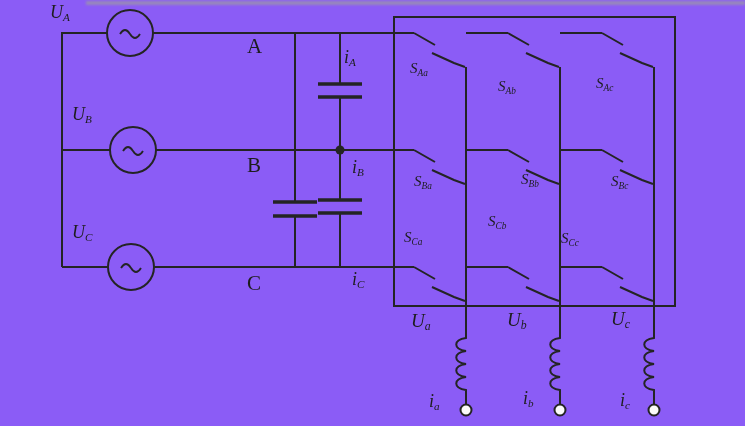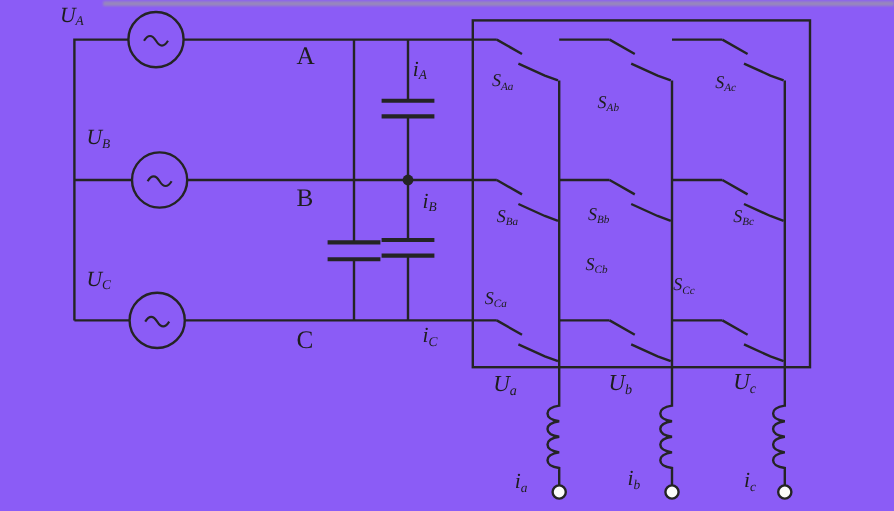--- a/index.html
+++ b/index.html
@@ -135,25 +135,25 @@
   <div class="lbl sz-phase" style="left:247px;top:36px"><span>A</span></div>
   <div class="lbl sz-phase" style="left:247px;top:155px"><span>B</span></div>
   <div class="lbl sz-phase" style="left:247px;top:273px"><span>C</span></div>
 
   <div class="lbl sz-cur it" style="left:344px;top:48px"><span>i</span><span class="sub">A</span></div>
   <div class="lbl sz-cur it" style="left:352px;top:158px"><span>i</span><span class="sub">B</span></div>
   <div class="lbl sz-cur it" style="left:352px;top:270px"><span>i</span><span class="sub">C</span></div>
 
   <div class="lbl sz-sw it" style="left:410px;top:61px"><span>S</span><span class="sub">Aa</span></div>
   <div class="lbl sz-sw it" style="left:498px;top:79px"><span>S</span><span class="sub">Ab</span></div>
-  <div class="lbl sz-sw it" style="left:596px;top:62px"><span>S</span><span class="sub">Ac</span></div>
+  <div class="lbl sz-sw it" style="left:596px;top:76px"><span>S</span><span class="sub">Ac</span></div>
   <div class="lbl sz-sw it" style="left:414px;top:174px"><span>S</span><span class="sub">Ba</span></div>
-  <div class="lbl sz-sw it" style="left:490px;top:172px"><span>S</span><span class="sub">Bb</span></div>
+  <div class="lbl sz-sw it" style="left:521px;top:172px"><span>S</span><span class="sub">Bb</span></div>
   <div class="lbl sz-sw it" style="left:611px;top:174px"><span>S</span><span class="sub">Bc</span></div>
-  <div class="lbl sz-sw it" style="left:404px;top:242px"><span>S</span><span class="sub">Ca</span></div>
+  <div class="lbl sz-sw it" style="left:404px;top:230px"><span>S</span><span class="sub">Ca</span></div>
   <div class="lbl sz-sw it" style="left:488px;top:214px"><span>S</span><span class="sub">Cb</span></div>
   <div class="lbl sz-sw it" style="left:561px;top:231px"><span>S</span><span class="sub">Cc</span></div>
 
   <div class="lbl sz-out it" style="left:411px;top:311px"><span>U</span><span class="sub">a</span></div>
   <div class="lbl sz-out it" style="left:507px;top:310px"><span>U</span><span class="sub">b</span></div>
   <div class="lbl sz-out it" style="left:611px;top:309px"><span>U</span><span class="sub">c</span></div>
 
   <div class="lbl sz-cur it" style="left:429px;top:392px"><span>i</span><span class="sub">a</span></div>
   <div class="lbl sz-cur it" style="left:523px;top:389px"><span>i</span><span class="sub">b</span></div>
   <div class="lbl sz-cur it" style="left:620px;top:391px"><span>i</span><span class="sub">c</span></div>

